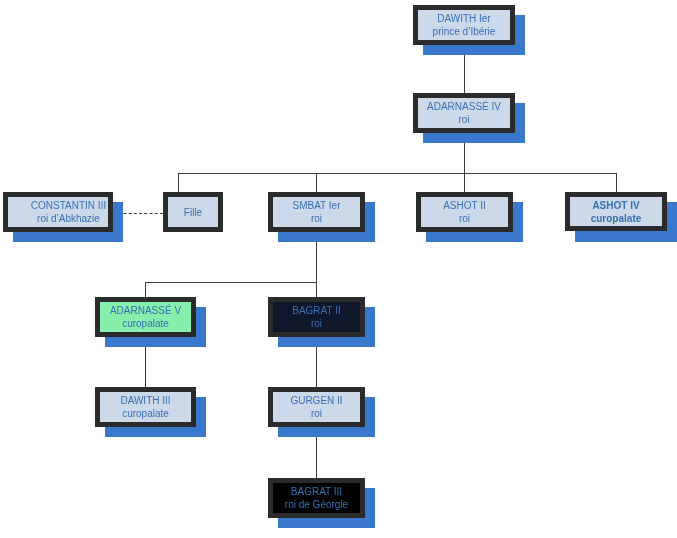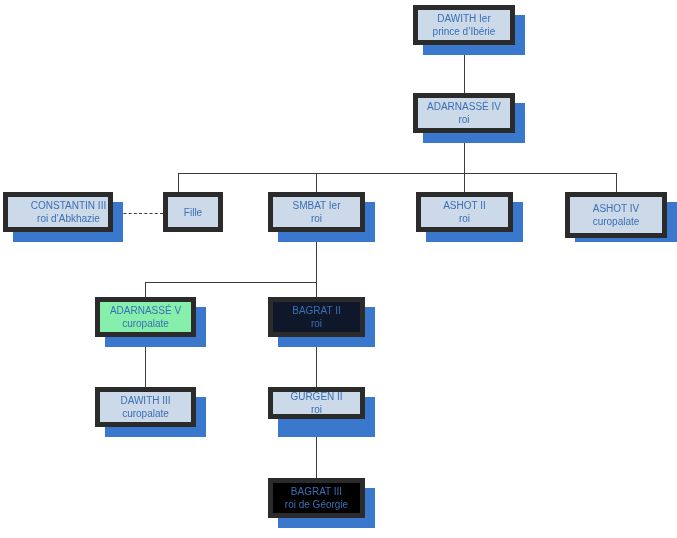--- a/index.html
+++ b/index.html
@@ -104,41 +104,41 @@
       <div class="node" style="left: 268px; top: 192px; width: 97px; height: 40px; background: rgb(204, 217, 232); border-color: rgb(43, 43, 43); color: rgb(58, 111, 181);">
         <span class="l1">SMBAT Ier</span>
         <span class="l2">roi</span>
       </div>
       <div class="shadow" style="left: 426px; top: 202px; width: 97px; height: 40px; background: rgb(58, 120, 206);"></div>
       <div class="node" style="left: 416px; top: 192px; width: 97px; height: 40px; background: rgb(204, 217, 232); border-color: rgb(43, 43, 43); color: rgb(58, 111, 181);">
         <span class="l1">ASHOT II</span>
         <span class="l2">roi</span>
       </div>
       <div class="shadow" style="left: 575px; top: 202px; width: 102px; height: 40px; background: rgb(58, 120, 206);"></div>
-      <div class="node" style="left: 565px; top: 192px; width: 102px; height: 46px; background: rgb(204, 217, 232); border-color: rgb(43, 43, 43); color: rgb(58, 111, 181);">
+      <div class="node" style="left: 565px; top: 192px; width: 102px; height: 39px; background: rgb(204, 217, 232); border-color: rgb(43, 43, 43); color: rgb(58, 111, 181); font-weight: bold;">
         <span class="l1">ASHOT IV</span>
         <span class="l2">curopalate</span>
       </div>
       <div class="shadow" style="left: 105px; top: 307px; width: 101px; height: 40px; background: rgb(58, 120, 206);"></div>
       <div class="node" style="left: 95px; top: 297px; width: 101px; height: 40px; background: #86efac; border-color: rgb(43, 43, 43); color: rgb(58, 111, 181);">
         <span class="l1">ADARNASSÉ V</span>
         <span class="l2">curopalate</span>
       </div>
       <div class="shadow" style="left: 278px; top: 307px; width: 97px; height: 40px; background: rgb(58, 120, 206);"></div>
       <div class="node" style="left: 268px; top: 297px; width: 97px; height: 40px; background: #0f172a; border-color: rgb(43, 43, 43); color: rgb(58, 111, 181);">
         <span class="l1">BAGRAT II</span>
         <span class="l2">roi</span>
       </div>
       <div class="shadow" style="left: 105px; top: 397px; width: 101px; height: 40px; background: rgb(58, 120, 206);"></div>
       <div class="node" style="left: 95px; top: 387px; width: 101px; height: 40px; background: rgb(204, 217, 232); border-color: rgb(43, 43, 43); color: rgb(58, 111, 181);">
         <span class="l1">DAWITH III</span>
         <span class="l2">curopalate</span>
       </div>
       <div class="shadow" style="left: 278px; top: 397px; width: 97px; height: 40px; background: rgb(58, 120, 206);"></div>
-      <div class="node" style="left: 268px; top: 387px; width: 97px; height: 32px; background: rgb(204, 217, 232); border-color: rgb(43, 43, 43); color: rgb(58, 111, 181);">
+      <div class="node" style="left: 268px; top: 387px; width: 97px; height: 40px; background: rgb(204, 217, 232); border-color: rgb(43, 43, 43); color: rgb(58, 111, 181);">
         <span class="l1">GURGEN II</span>
         <span class="l2">roi</span>
       </div>
       <div class="shadow" style="left: 278px; top: 488px; width: 97px; height: 40px; background: rgb(58, 120, 206);"></div>
       <div class="node" style="left: 268px; top: 478px; width: 97px; height: 40px; background: #000000; border-color: rgb(43, 43, 43); color: rgb(58, 111, 181);">
         <span class="l1">BAGRAT III</span>
         <span class="l2">roi de Géorgie</span>
       </div>
     </div>
 </div>

